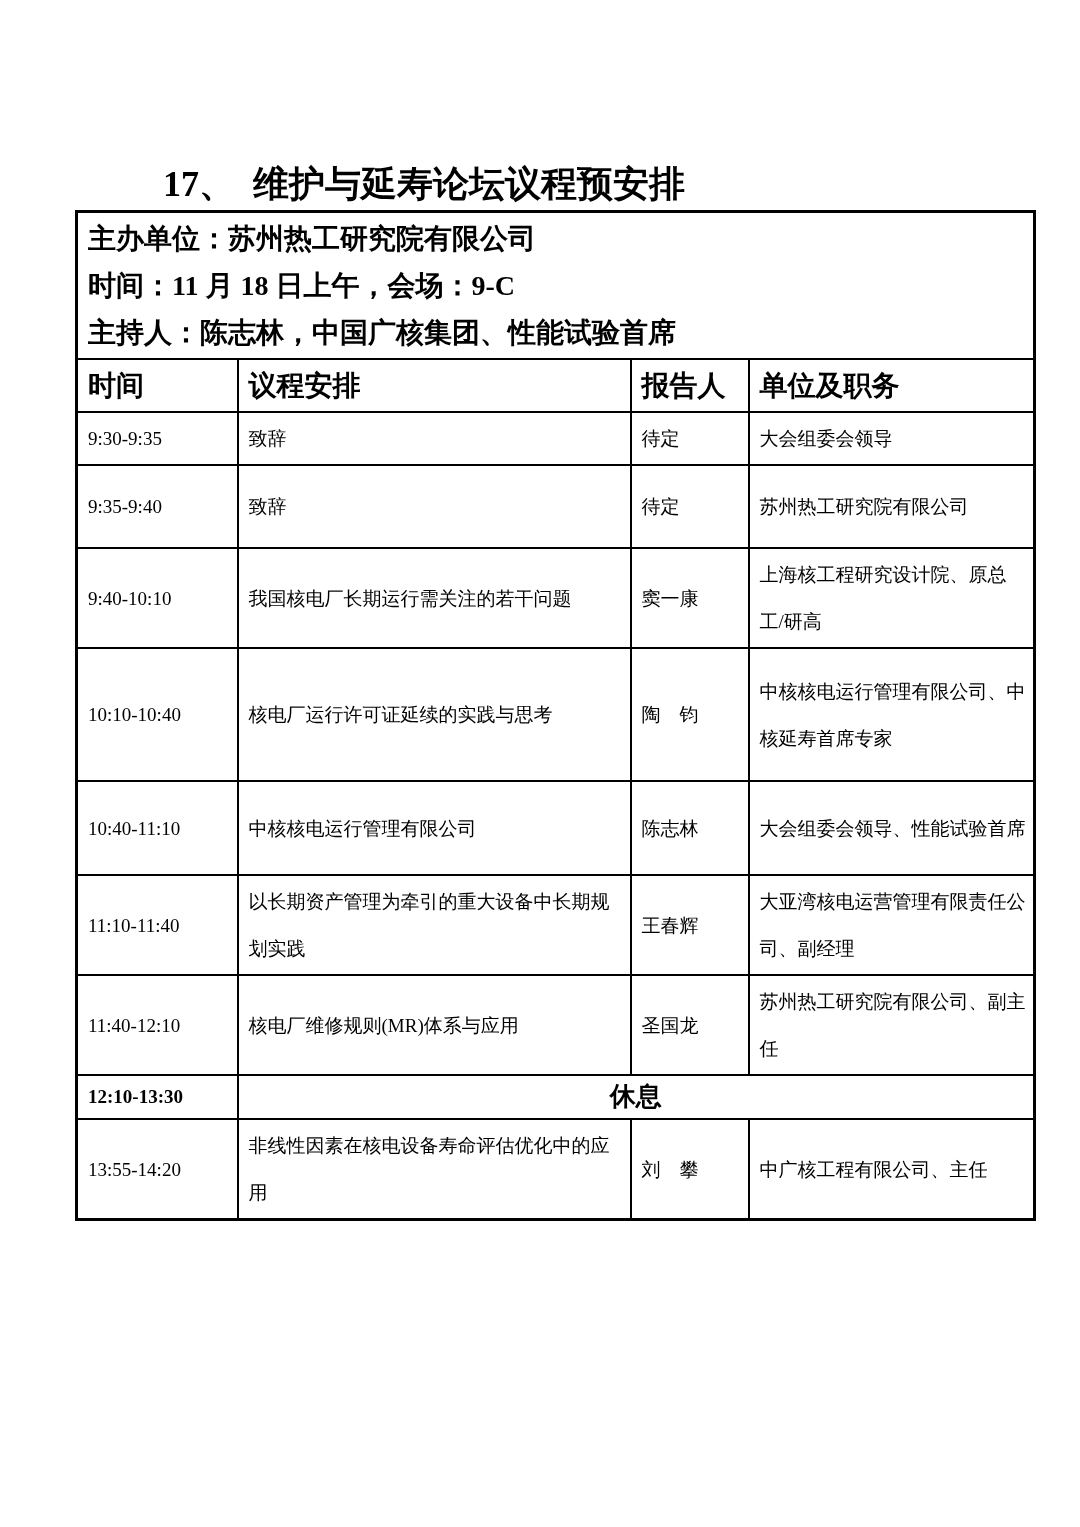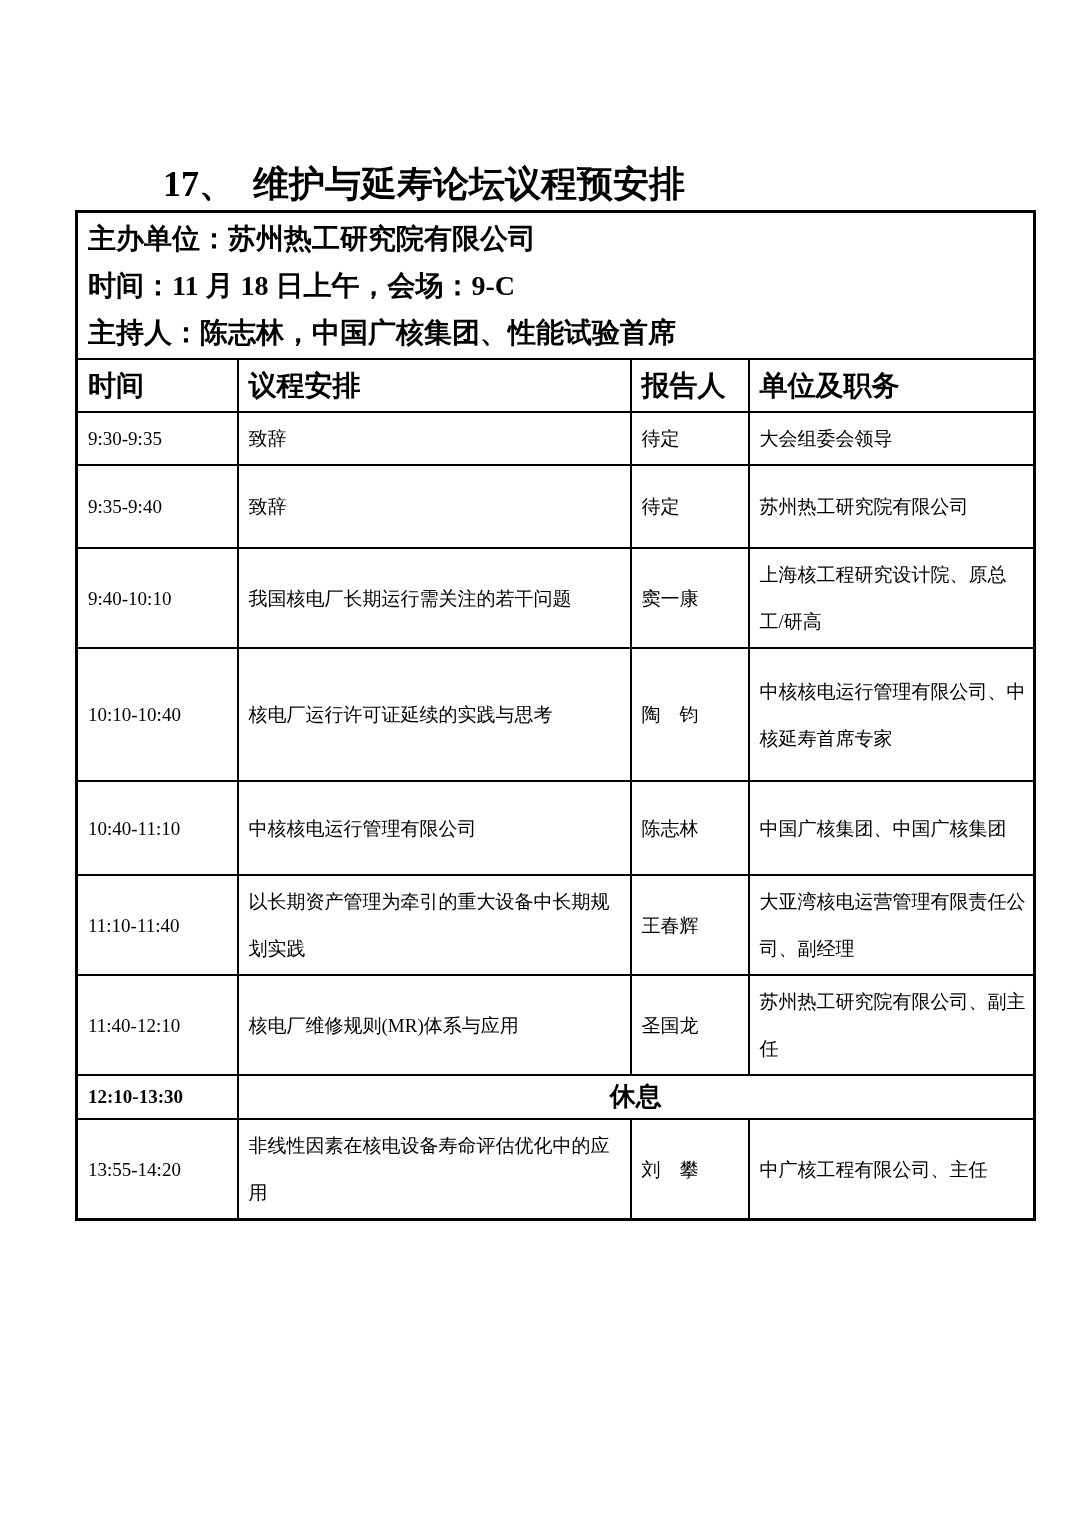--- a/index.html
+++ b/index.html
@@ -95,21 +95,21 @@
     <tr style="height:133px">
       <td>10:10-10:40</td>
       <td class="agenda-cell">核电厂运行许可证延续的实践与思考</td>
       <td>陶　钧</td>
       <td>中核核电运行管理有限公司、中核延寿首席专家</td>
     </tr>
     <tr style="height:94px">
       <td>10:40-11:10</td>
       <td class="agenda-cell">中核核电运行管理有限公司</td>
       <td>陈志林</td>
-      <td>中国广核集团、中国广核集团</td>
+      <td>大会组委会领导、性能试验首席</td>
     </tr>
     <tr style="height:93px">
       <td>11:10-11:40</td>
       <td class="agenda-cell">以长期资产管理为牵引的重大设备中长期规划实践</td>
       <td>王春辉</td>
       <td>大亚湾核电运营管理有限责任公司、副经理</td>
     </tr>
     <tr style="height:93px">
       <td>11:40-12:10</td>
       <td class="agenda-cell">核电厂维修规则(MR)体系与应用</td>

